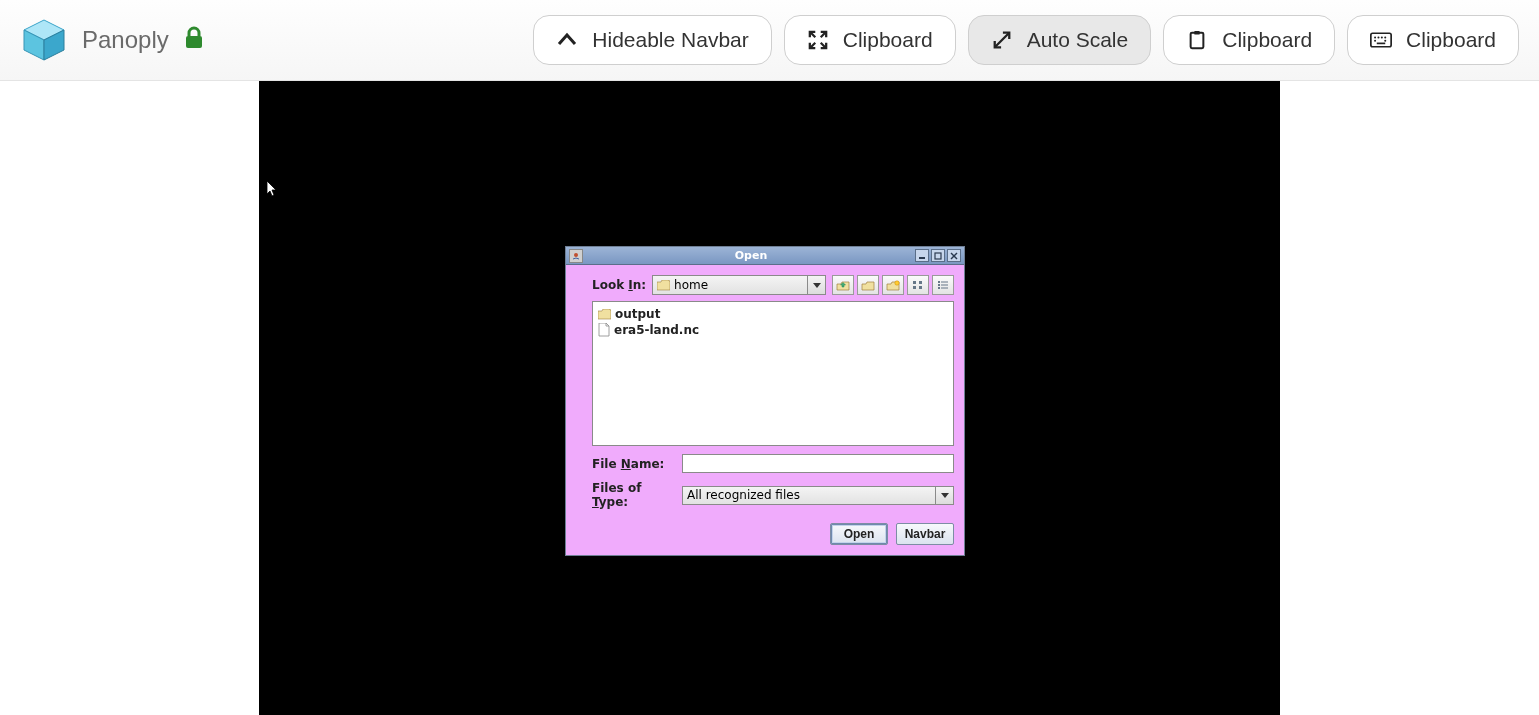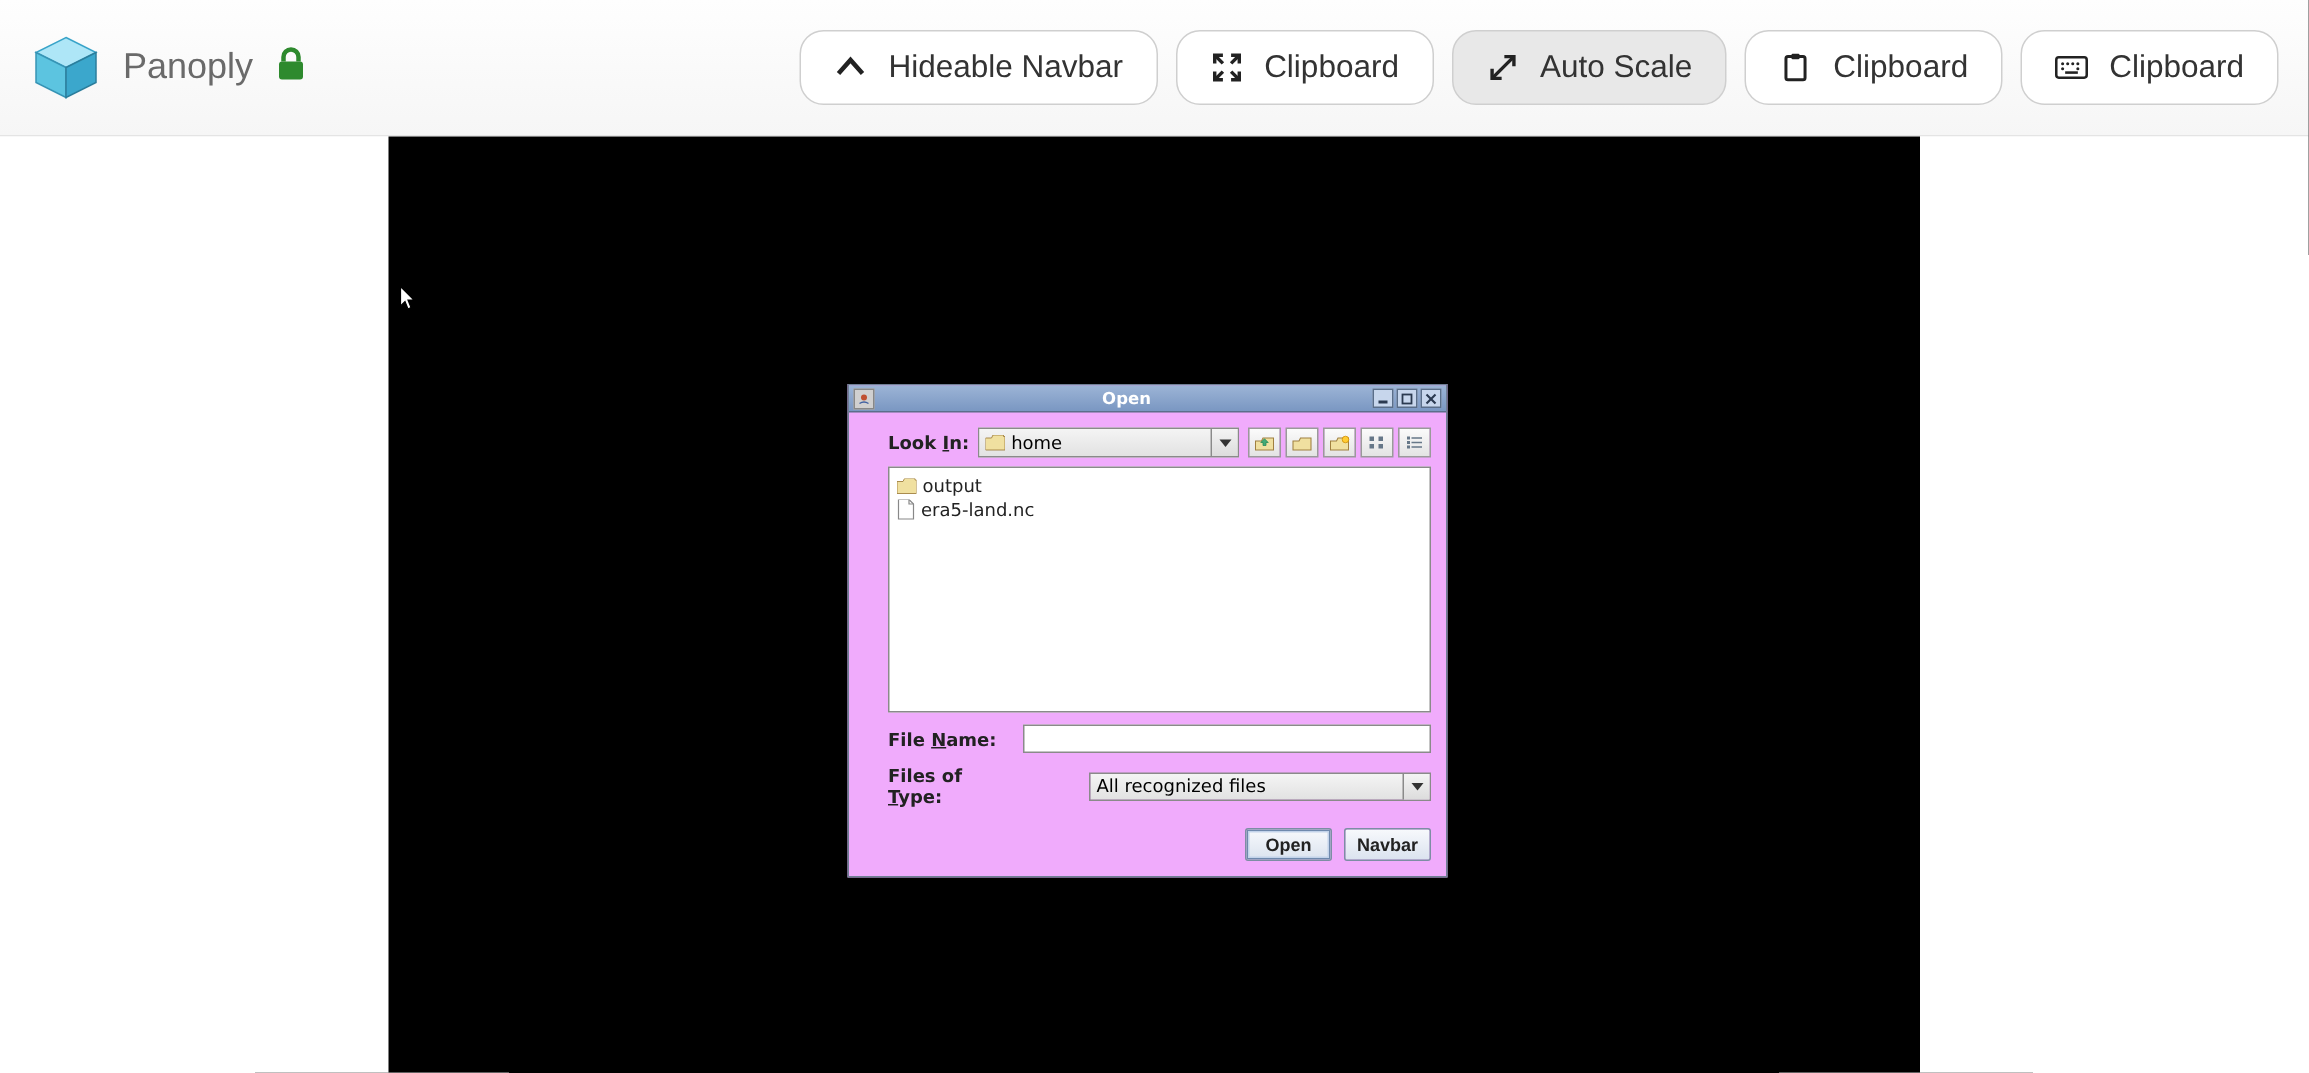--- a/index.html
+++ b/index.html
@@ -5,21 +5,21 @@
     * { box-sizing: border-box; margin: 0; padding: 0; }
     body {
       font-family: -apple-system, BlinkMacSystemFont, "Segoe UI", Helvetica, Arial, sans-serif;
       background: #fff;
       width: 1539px;
       height: 715px;
       overflow: hidden;
     }
     
     .navbar {
-      height: 91px;
+      height: 81px;
       background: linear-gradient(#fefefe, #f6f6f6);
       border-bottom: 1px solid #e4e4e4;
       display: flex;
       align-items: center;
       padding: 0 20px;
     }
     .nav-left { display: flex; align-items: center; gap: 14px; }
     .logo-cube {
       width: 48px; height: 48px;
       position: relative;
@@ -131,38 +131,39 @@
     .tbtn {
       width:22px;height:20px;border:1px solid #9a9a9a;
       background:linear-gradient(#fbfbfb,#e3e3e3);
       display:flex;align-items:center;justify-content:center;
       cursor:pointer;
     }
 
     .file-area {
       border:1px solid #8a8a8a;
       background:#fff;
-      height:164px;
+      height:145px;
       padding:4px 4px;
       overflow:auto;
+      font-weight:bold;
     }
     .file-item{
       display:flex;align-items:center;gap:4px;
       height:16px;font-size:12px;color:#222;cursor:pointer;
       padding:0 1px;
     }
 
     .form-row{ display:flex; align-items:center; gap:6px; margin-top:8px;}
     .form-row .flab{ width:84px; font-weight:bold;color:#222;}
     .tinput{
       flex:1;height:19px;border:1px solid #8a8a8a;background:#fff;padding:0 3px;font-size:12px;
     }
     .combo2{
       flex:1;height:19px;border:1px solid #8a8a8a;
-      display:flex;background:linear-gradient(#f4f4f4,#e2e2e2);margin-left:44px;
+      display:flex;background:linear-gradient(#f4f4f4,#e2e2e2);
     }
     .combo2 .c2-inner{flex:1;display:flex;align-items:center;padding:0 4px;}
     .combo2 .c2-arrow{width:18px;border-left:1px solid #8a8a8a;background:linear-gradient(#f4f4f4,#dcdcdc);display:flex;align-items:center;justify-content:center;}
 
     .dlg-actions{ display:flex; justify-content:flex-end; gap:8px; margin-top:14px;}
     .dlg-btn{
       min-width:58px;height:22px;border:1px solid #7d8da4;
       background:linear-gradient(#f7f9fc,#dbe3ef);
       border-radius:2px;font-size:12px;font-weight:bold;color:#222;
       cursor:pointer;

